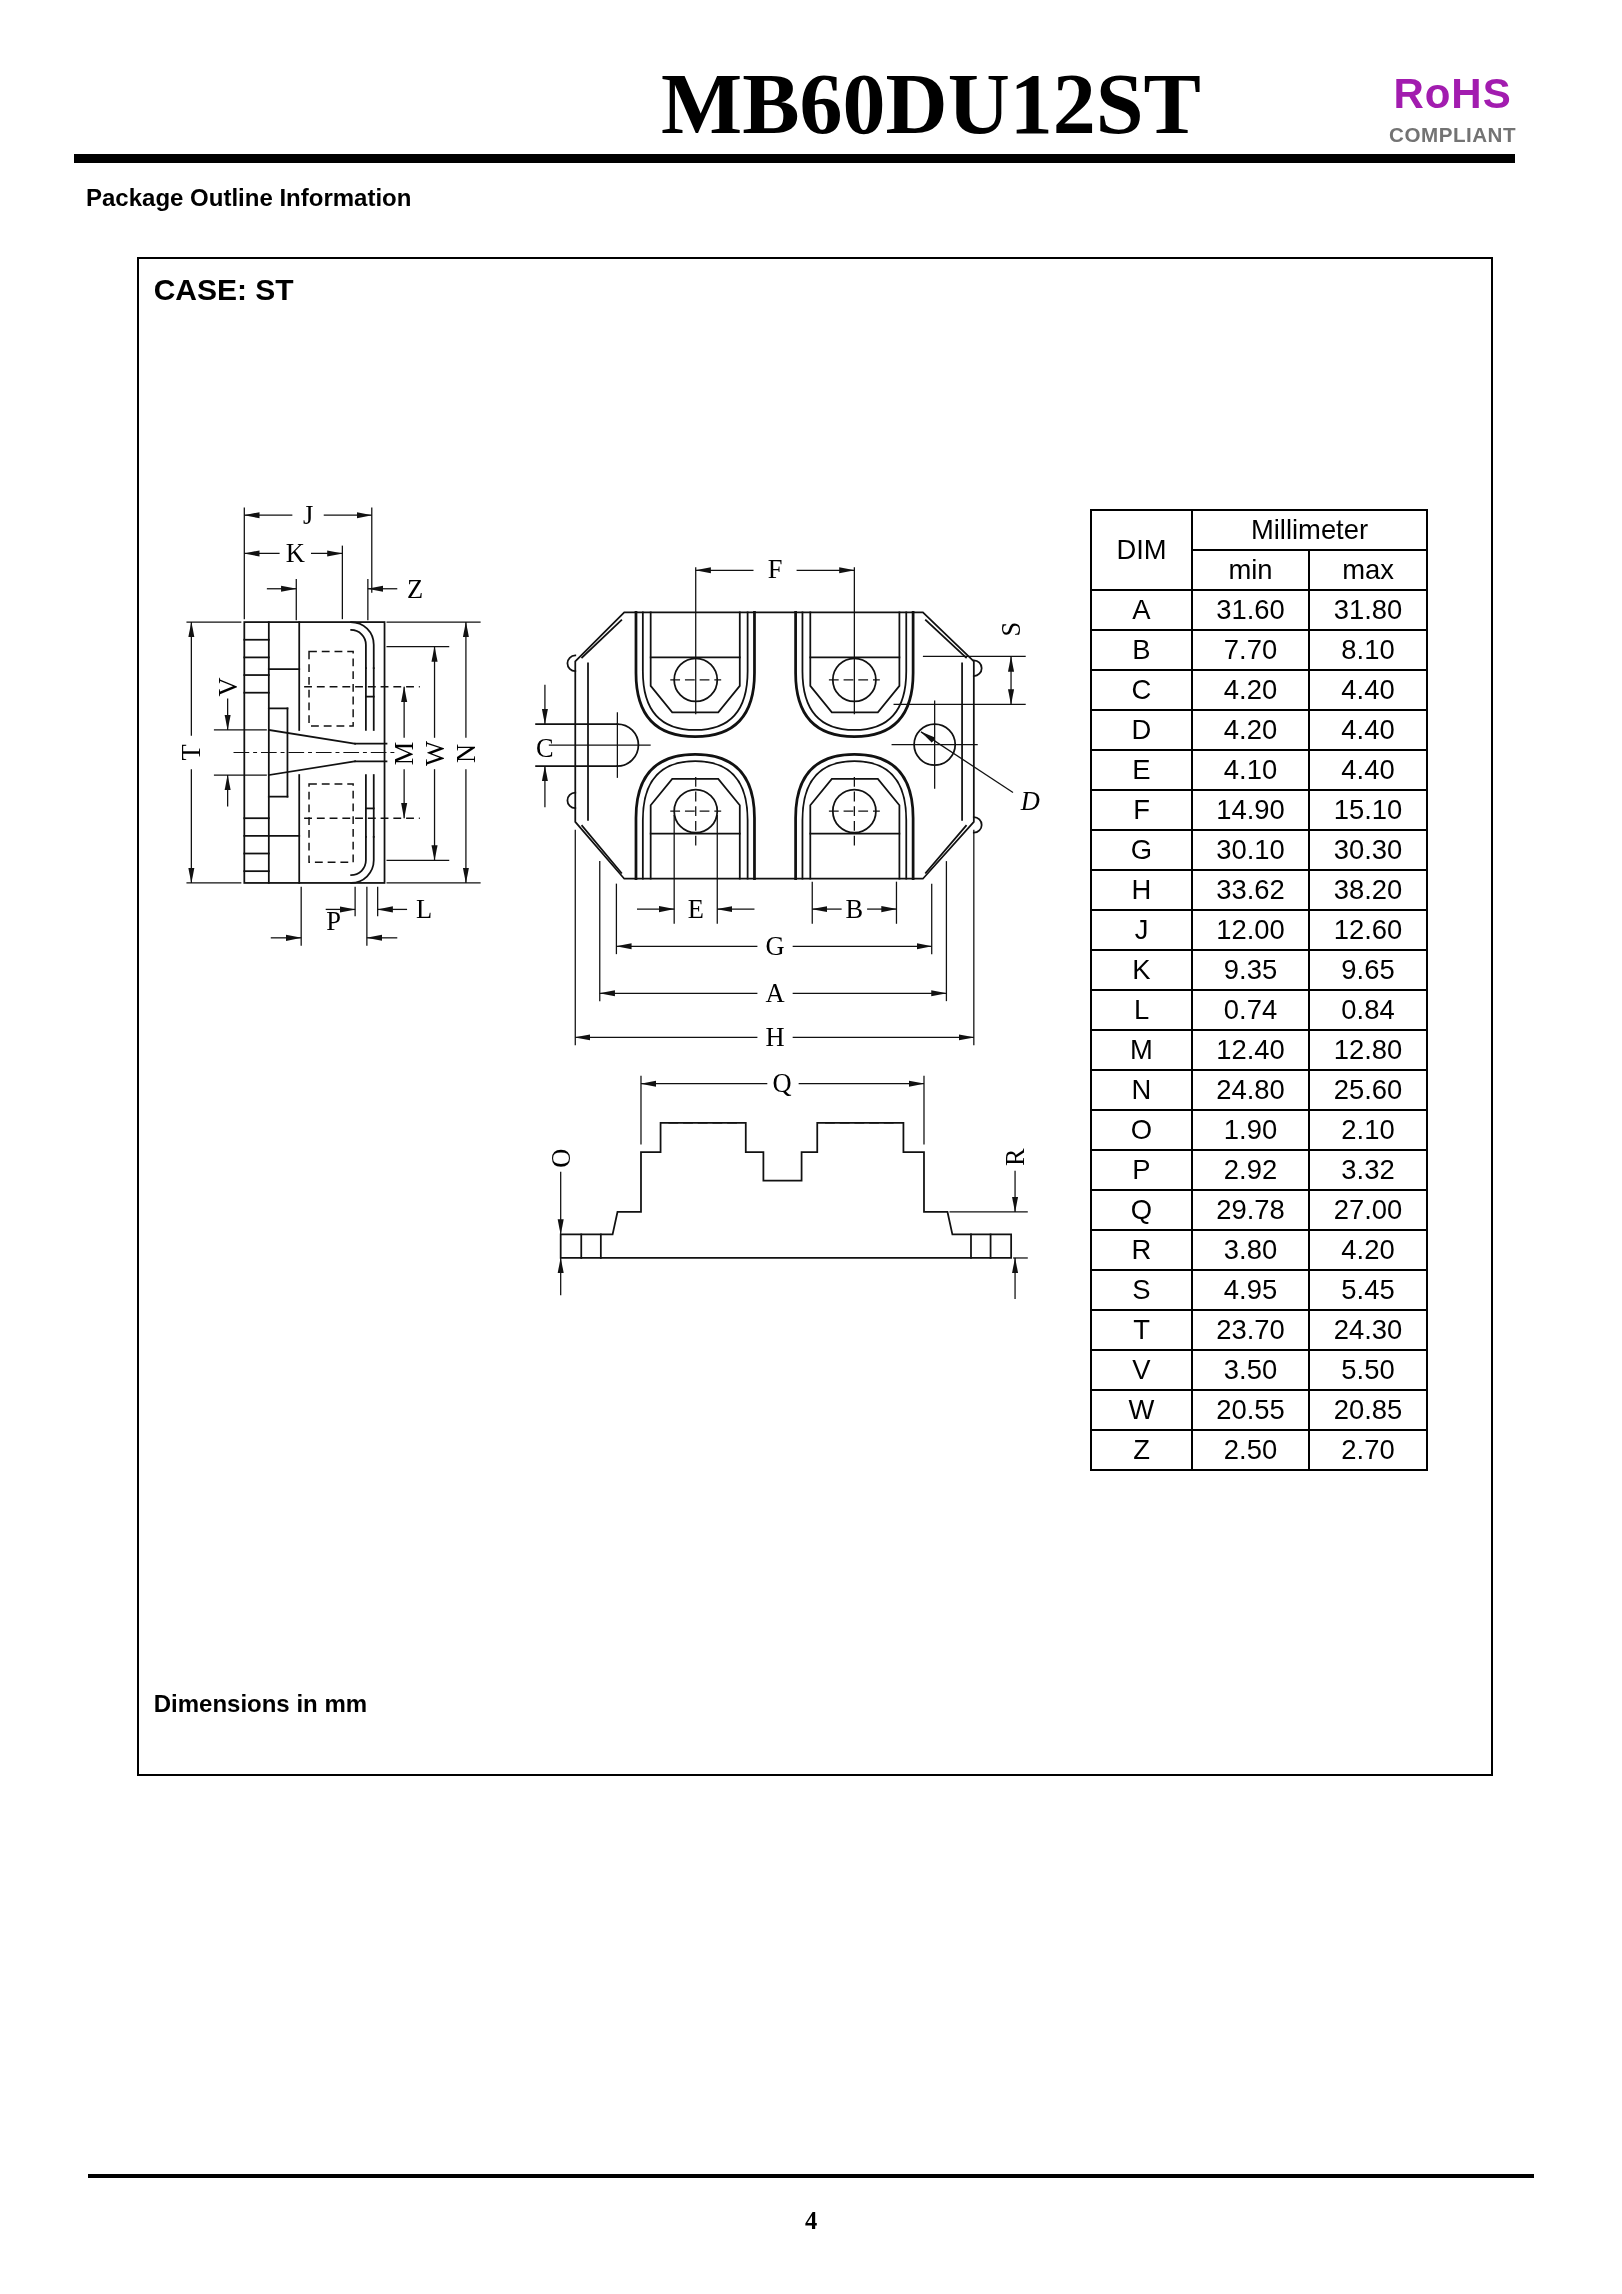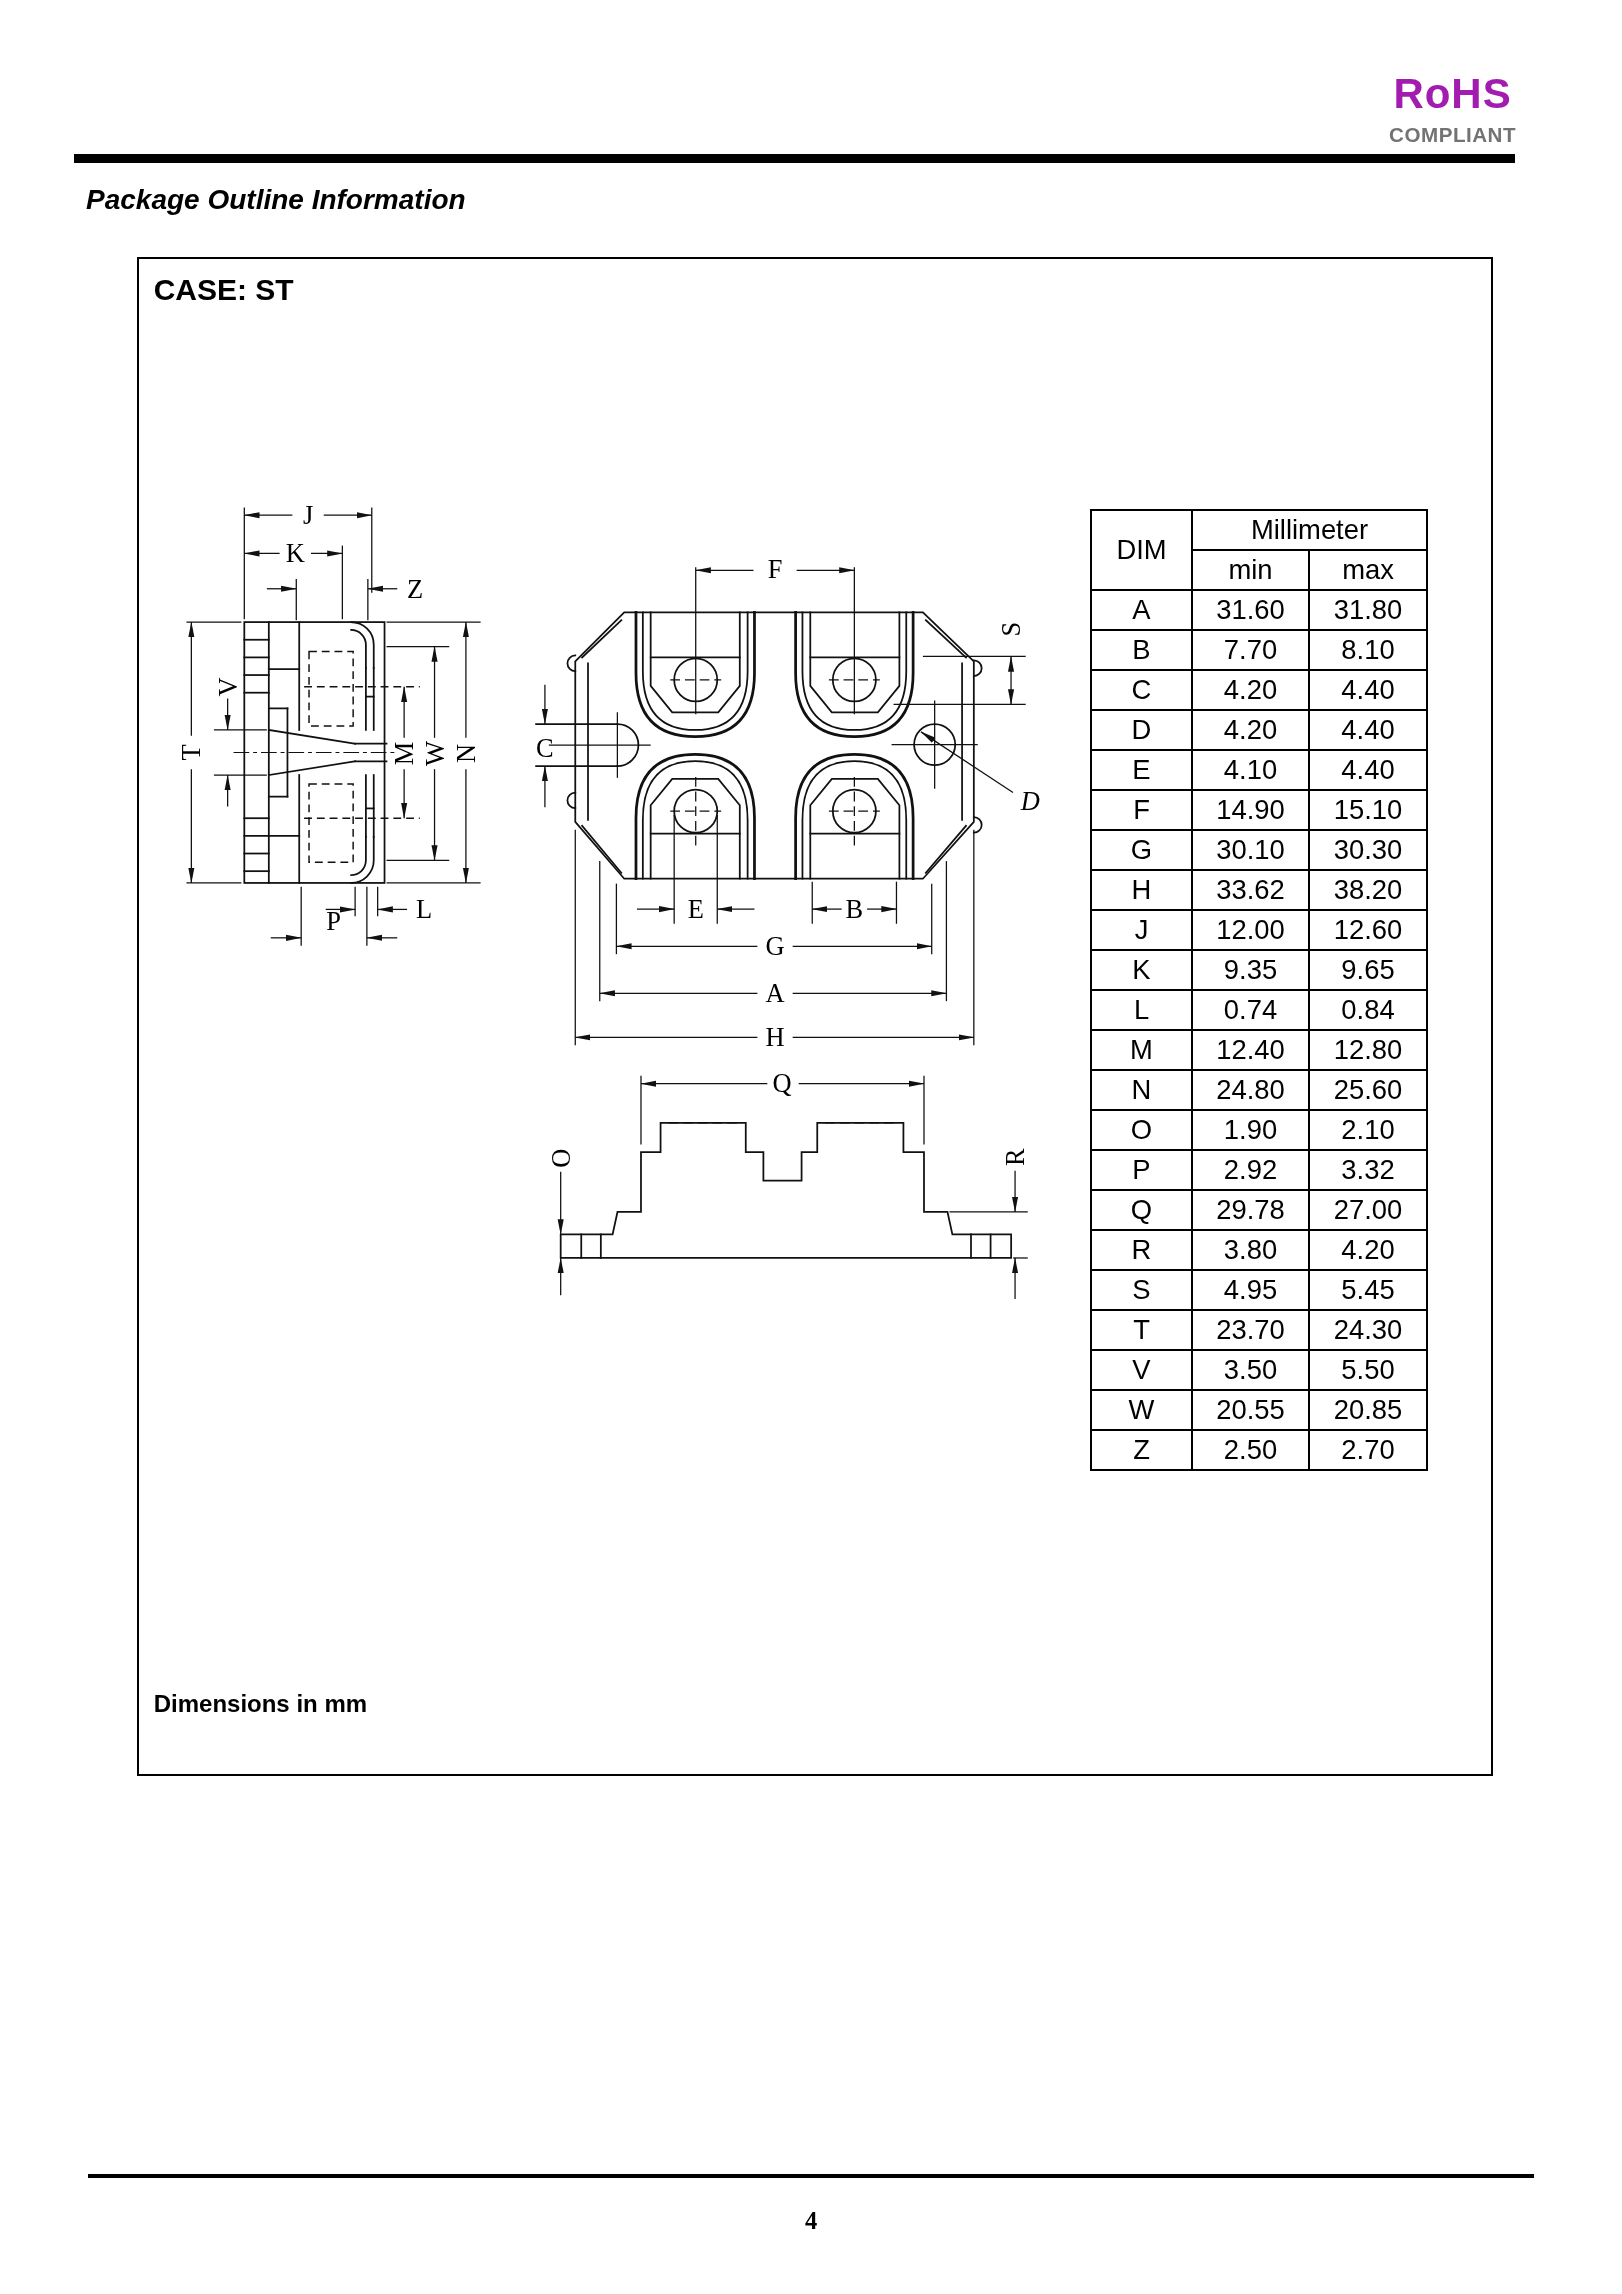--- a/index.html
+++ b/index.html
@@ -5,21 +5,21 @@
   html,body{margin:0;padding:0;background:#ffffff;}
   .page{position:relative;width:1622px;height:2295px;background:#fff;
         font-family:"Liberation Sans",sans-serif;color:#000;overflow:hidden;}
 
   .title{position:absolute;left:588px;top:61px;width:686px;text-align:center;
          font-family:"Liberation Serif",serif;font-weight:bold;font-size:86px;line-height:1;}
   .rohs{position:absolute;right:106px;top:73px;text-align:center;line-height:1;}
   .rohs-main{font-size:42px;font-weight:bold;letter-spacing:1px;}
   .rohs-sub{font-size:20.6px;font-weight:bold;margin-top:9.8px;letter-spacing:0.5px;}
   .rule{position:absolute;left:74px;top:154px;width:1441px;height:8.8px;background:#000;}
-  .heading{position:absolute;left:86px;top:184px;font-size:28px;font-weight:bold;font-style:italic;}
+  .heading{position:absolute;left:86px;top:184px;font-size:24px;font-weight:bold;}
 
   .obox{position:absolute;left:137px;top:257px;width:1356px;height:1519px;
         border:2.9px solid #000;box-sizing:border-box;}
   .case{position:absolute;left:14.7px;top:13.7px;font-size:30px;font-weight:bold;}
   .note{position:absolute;left:14.7px;top:1431px;font-size:24px;font-weight:bold;}
 
   .dim-table{position:absolute;left:951px;top:250px;border-collapse:collapse;
              table-layout:fixed;width:335px;font-size:27.4px;border:2px solid #a21caf;}
   .dim-table td{border:2px solid #000;text-align:center;vertical-align:middle;
                 height:40px;padding:0;box-sizing:border-box;}
@@ -40,20 +40,21 @@
 
   .footer-rule{position:absolute;left:88px;top:2174px;width:1446px;height:3.9px;background:#000;}
   .pagenum{position:absolute;left:0;top:2207px;width:100%;text-align:center;
            font-family:"Liberation Serif",serif;font-size:24.5px;font-weight:bold;}
 </style>
 </head>
 <body>
 
 <div class="page">
 
+  <div class="title">MB60DU12ST</div>
 
   <div class="rohs">
     <div class="rohs-main green" style="color: #a21caf;">RoHS</div>
     <div class="rohs-sub green" style="color: #737373;">COMPLIANT</div>
   </div>
 
   <div class="rule"></div>
 
   <div class="heading">Package Outline Information</div>
 

